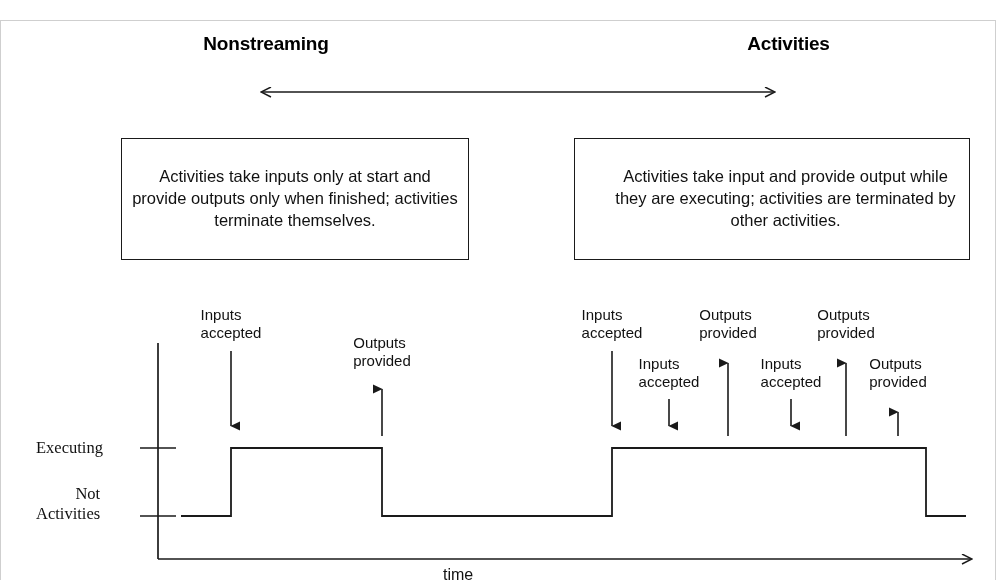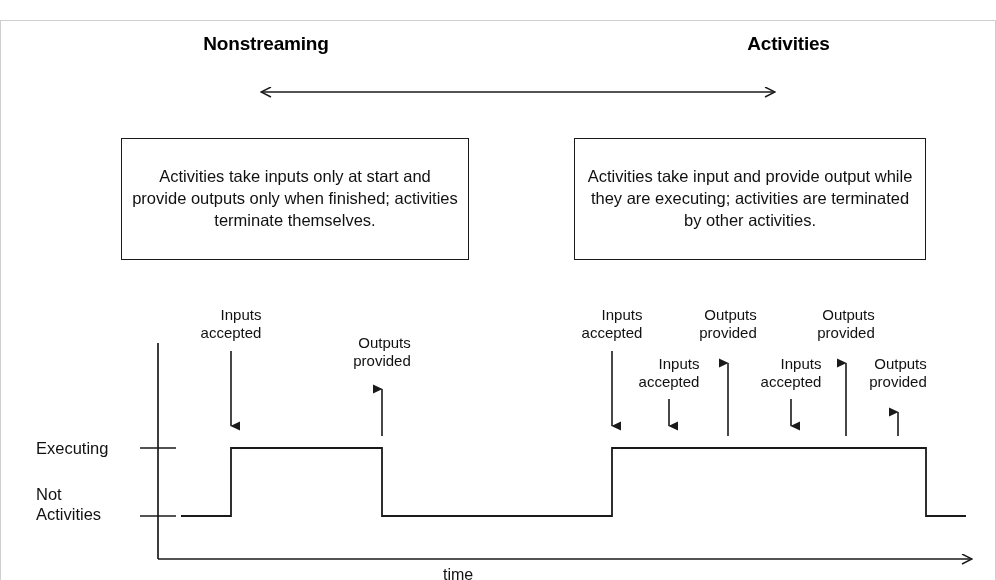--- a/index.html
+++ b/index.html
@@ -33,40 +33,41 @@
     display:flex;
     align-items:center;
     justify-content:center;
     text-align:center;
     font-size:16.5px;
     line-height:1.33;
     color:#111;
     padding:4px 8px;
   }
   #box-nonstreaming{left:120px;top:117px;width:348px;height:122px;}
-  #box-streaming{left:573px;top:117px;width:352px;height:122px;}
+  #box-streaming{left:573px;top:117px;width:396px;height:122px;padding-left:35px;}
 
   .axis-label{
     position:absolute;
     font-size:16.5px;
     color:#111;
     line-height:1.22;
     white-space:pre-line;
-    text-align:left;
+    text-align:right;
+    font-family:Liberation Serif, serif;
   }
   #lbl-executing{left:35px;top:417px;}
   #lbl-notexecuting{left:35px;top:463px;}
   #lbl-time{position:absolute;left:442px;top:545px;font-size:16px;color:#111;}
 
   .ann{
     position:absolute;
     font-size:15px;
     line-height:1.18;
     color:#111;
-    text-align:right;
+    text-align:left;
     white-space:pre-line;
     transform:translateX(-50%);
   }
   svg.overlay{position:absolute;left:0;top:0;width:996px;height:580px;pointer-events:none;}
 </style>
 </head>
 <body>
 
 <div id="canvas">
 

